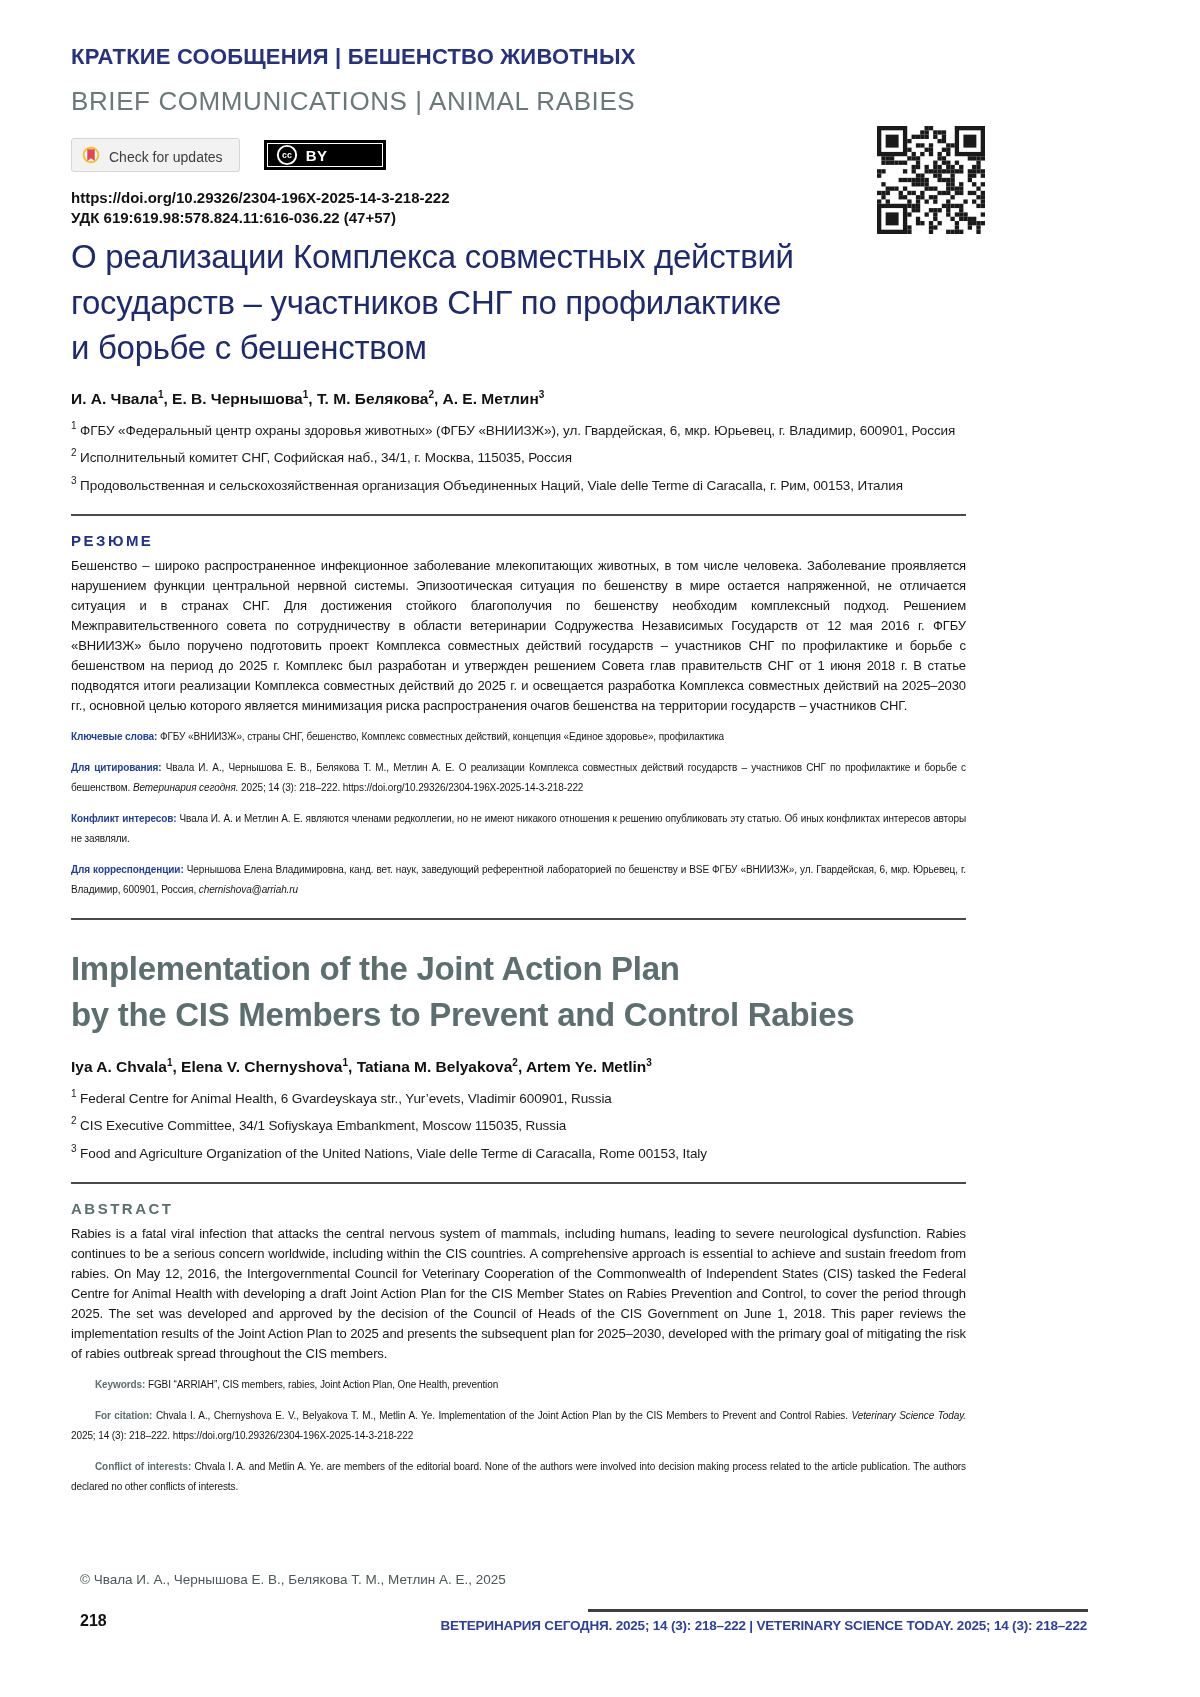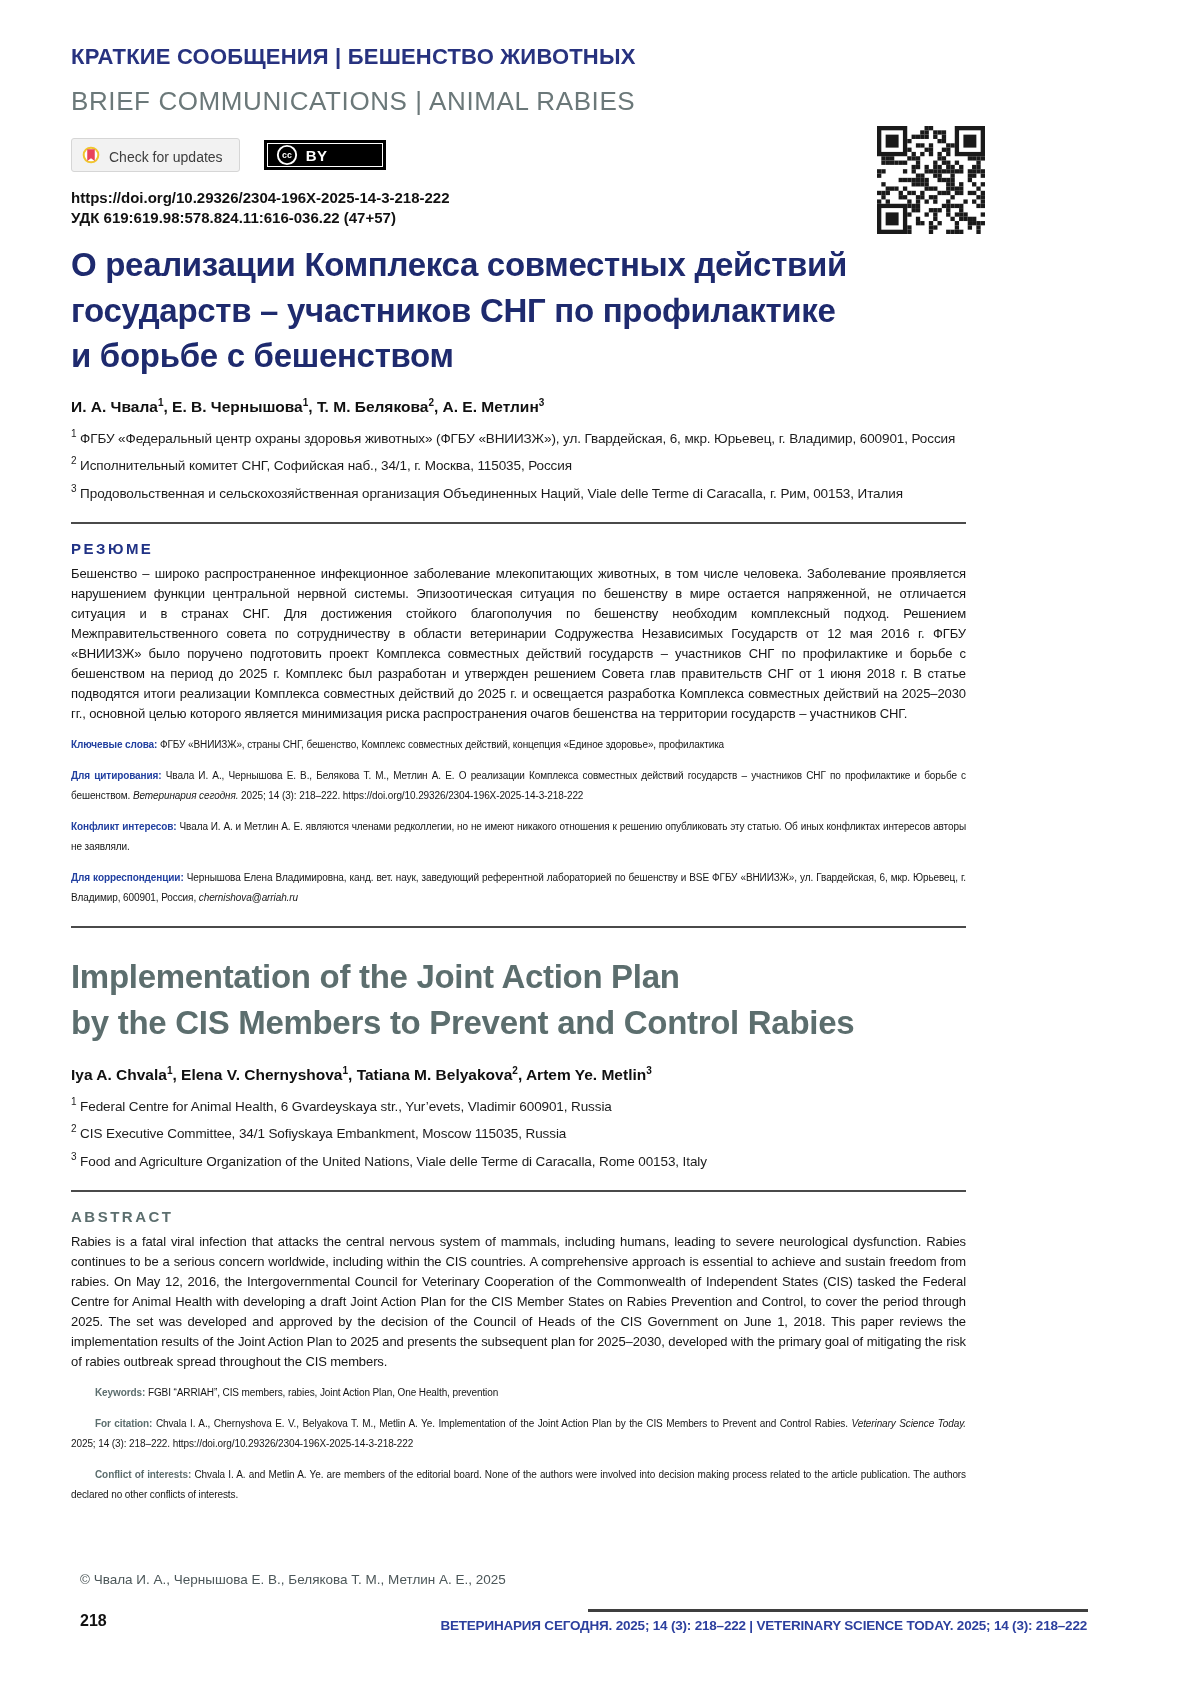--- a/index.html
+++ b/index.html
@@ -11,21 +11,21 @@
   .kicker-ru{font-size:22px;font-weight:bold;color:#27327f;letter-spacing:.2px;}
   .kicker-en{font-size:26px;font-weight:400;color:#6b7879;letter-spacing:.6px;margin-top:16px;}
   .badges{display:flex;align-items:center;gap:24px;margin-top:20px;height:36px;}
   .cfu{display:flex;align-items:flex-end;gap:8px;background:#f2f2f2;border:1px solid #d6d6d6;
        border-radius:3px;padding:6px 16px 6px 9px;font-size:14px;color:#3d3d3d;cursor:pointer;}
   .cc-badge{background:#000;padding:3px;width:122px;height:30px;box-sizing:border-box;cursor:pointer;}
   .cc-inner{border:1.5px solid #fff;height:100%;display:flex;align-items:center;gap:8px;padding:1px 8px;box-sizing:border-box;}
   .cc-by{color:#fff;font-weight:bold;font-size:15px;letter-spacing:.5px;}
   .doi{margin-top:16px;font-weight:bold;font-size:15px;color:#111;}
   .udc{margin-top:3px;font-weight:bold;font-size:15px;color:#111;}
-  .title-ru{margin:16px 0 0;font-size:33px;line-height:1.38;font-weight:bold;color:#1e2a6e;letter-spacing:-.3px;}
+  .title-ru{margin:8px 0 0;font-size:33px;line-height:1.38;font-weight:normal;color:#1e2a6e;letter-spacing:-.3px;}
   .authors{margin-top:18px;font-weight:bold;font-size:15.5px;color:#101010;}
   sup{font-size:10px;}
   .affils{margin-top:6px;}
   .affil{font-size:13.5px;line-height:23px;color:#1b1b1b;letter-spacing:-.1px;}
   .rule{border:none;border-top:2px solid #4a4a4a;margin:18px 0 0;}
   .sec-label{margin-top:16px;font-size:15px;font-weight:bold;letter-spacing:2.5px;}
   .sec-label.ru{color:#203285;}
   .sec-label.en{color:#5c6e6e;}
   .par{margin-top:7px;font-size:13px;line-height:20px;text-align:justify;letter-spacing:-.1px;color:#161616;}
   .lead{margin-top:11px;font-size:10px;line-height:20px;text-align:justify;letter-spacing:-.1px;color:#161616;}

